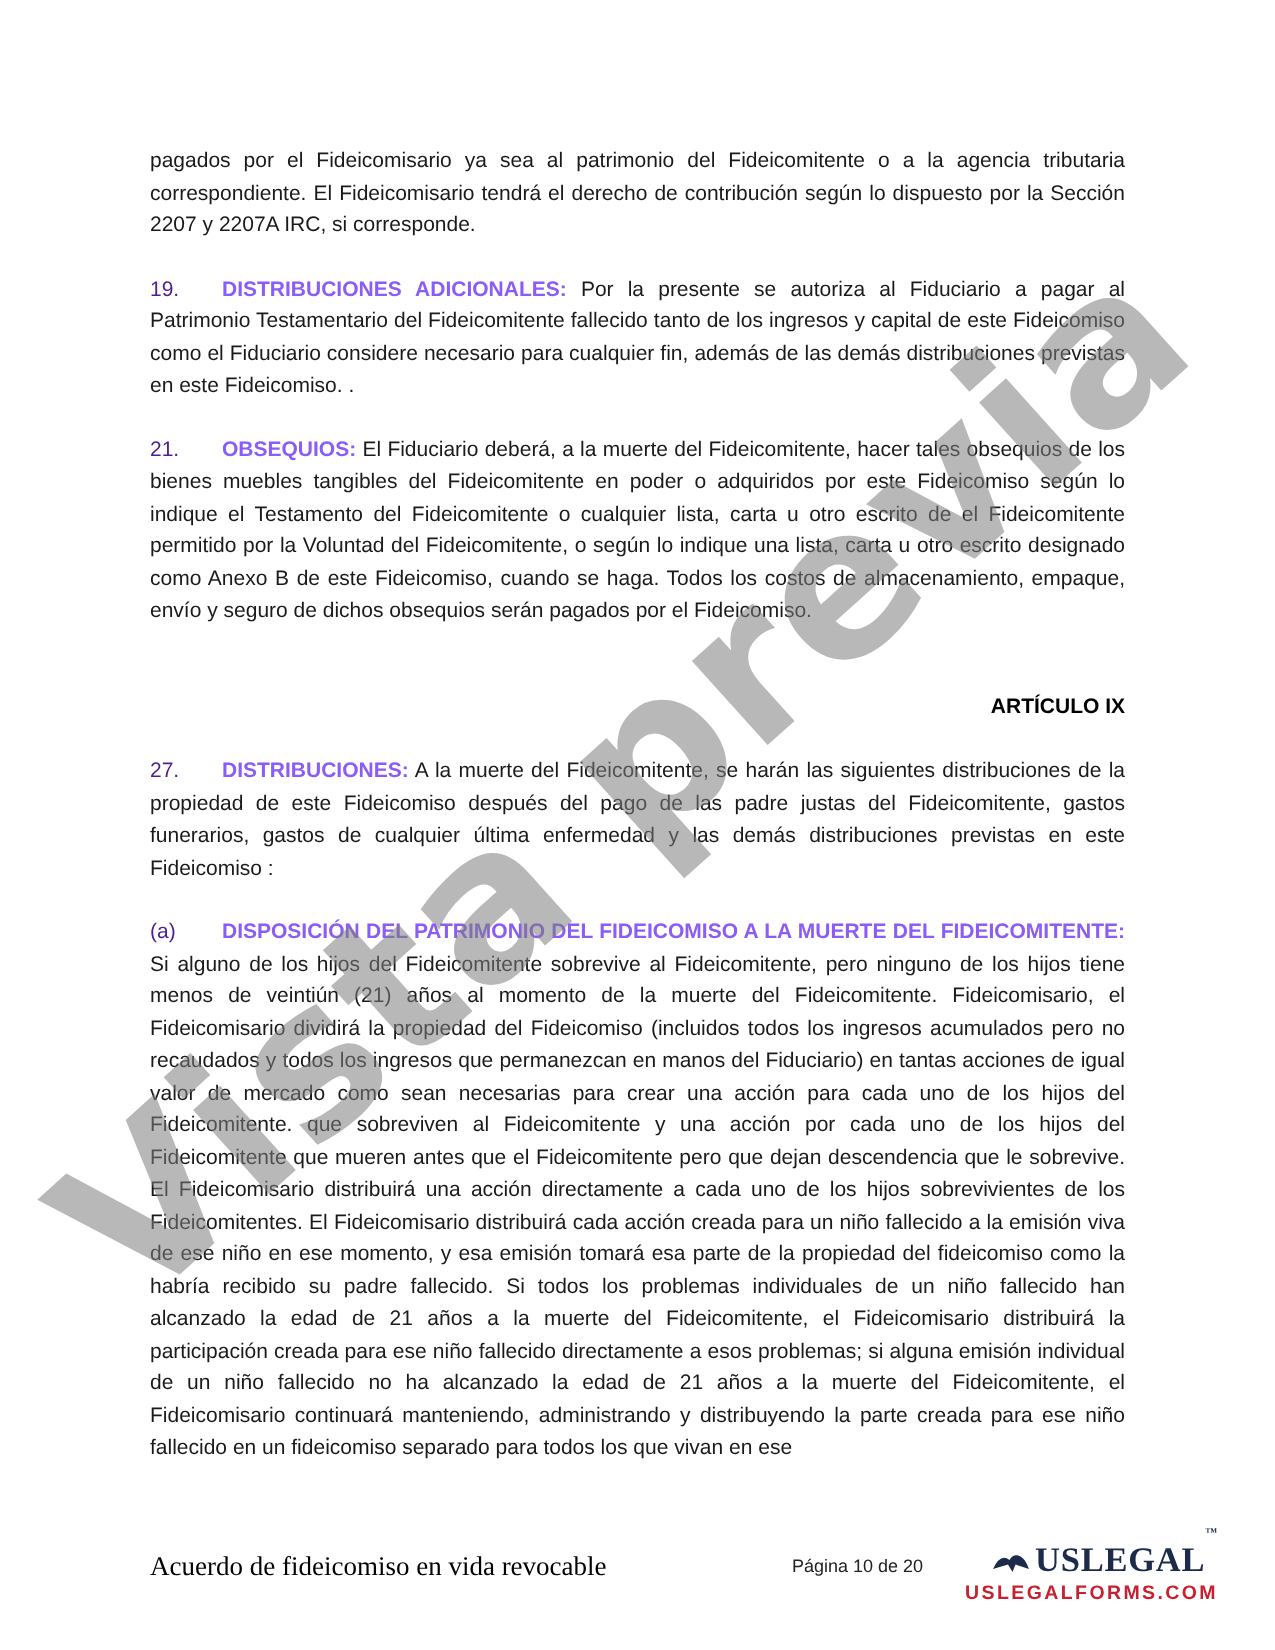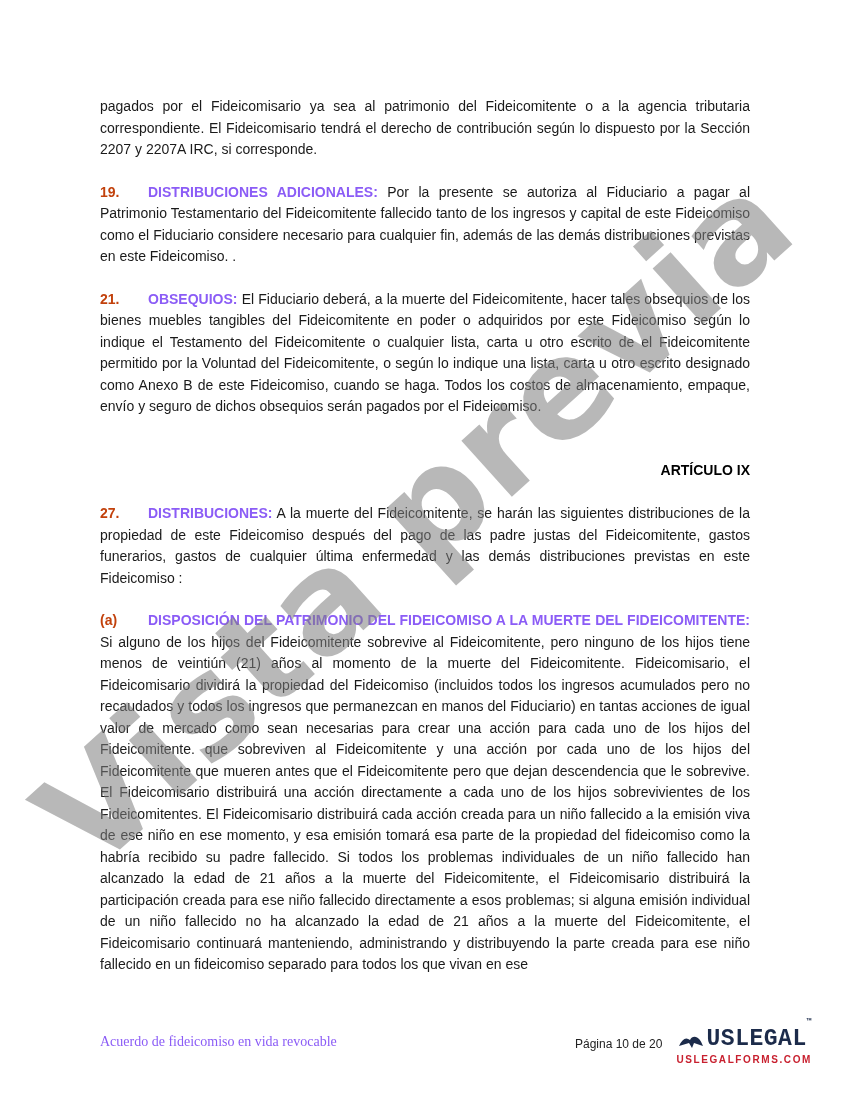--- a/index.html
+++ b/index.html
@@ -24,22 +24,22 @@
     font-size: 14px;
     line-height: 21.5px;
     text-align: justify;
     margin-bottom: 21px;
     color: #1a1a1a;
   }
   .b { font-weight: bold; color: #8b5cf6; }
   .num {
     display: inline-block;
     width: 48px;
-    font-weight: bold;
-    color: #c2410c;
+    font-weight: normal;
+    color: #4c1d95;
   }
   .article-heading {
     text-align: right;
     font-weight: bold;
     font-size: 14px;
     line-height: 21.5px;
     margin: 42px 0 22px 0;
     color: #000;
   }
   .watermark {
@@ -59,30 +59,30 @@
   .footer {
     position: absolute;
     top: 1028px;
     left: 100px;
     right: 38px;
     display: flex;
     align-items: flex-start;
   }
   .footer-title {
     font-family: "Liberation Serif", serif;
-    font-size: 14px;
-    color: #8b5cf6;
+    font-size: 18px;
+    color: #000000;
     margin-top: 6px;
     text-align: right;
   }
   .footer-right {
     margin-left: auto;
     display: flex;
     align-items: flex-start;
-    gap: 14px;
+    gap: 28px;
   }
   .page-indicator {
     font-size: 12px;
     color: #222;
     margin-top: 9px;
     white-space: nowrap;
   }
   .logo {
     display: flex;
     flex-direction: column;
@@ -102,21 +102,21 @@
     letter-spacing: 0.5px;
   }
   .logo-tm {
     font-size: 8px;
     font-weight: bold;
     vertical-align: top;
     position: relative;
     top: -10px;
   }
   .logo-tagline {
-    font-size: 10px;
+    font-size: 13px;
     font-weight: bold;
     letter-spacing: 1.6px;
     margin-top: 4px;
   }
 </style>
 </head>
 <body>
 
 <div class="page">
 
@@ -142,20 +142,20 @@
 
   <div class="footer">
     <div class="footer-title">Acuerdo de fideicomiso en vida revocable</div>
     <div class="footer-right">
       <div class="page-indicator">Página 10 de 20</div>
       <div class="logo">
         <div class="logo-main">
           <svg class="logo-eagle" width="26" height="15" viewBox="0 0 26 15">
             <path d="M1 12 Q6 1 12 6 Q14 2 18 3 Q22 4 25 12 L16 9 L14 14 L11 9 Z" fill="#1c2b4a"></path>
           </svg>
-          <span class="logo-name" style="color:#1c2b4a;font-family:Liberation Mono, monospace;"><span>USLEGAL</span><span class="logo-tm">™</span></span>
+          <span class="logo-name" style="color:#1c2b4a;"><span>USLEGAL</span><span class="logo-tm">™</span></span>
         </div>
         <div class="logo-tagline" style="color:#c8202f;">USLEGALFORMS.COM</div>
       </div>
     </div>
   </div>
 
 </div>
 
 </body></html>

